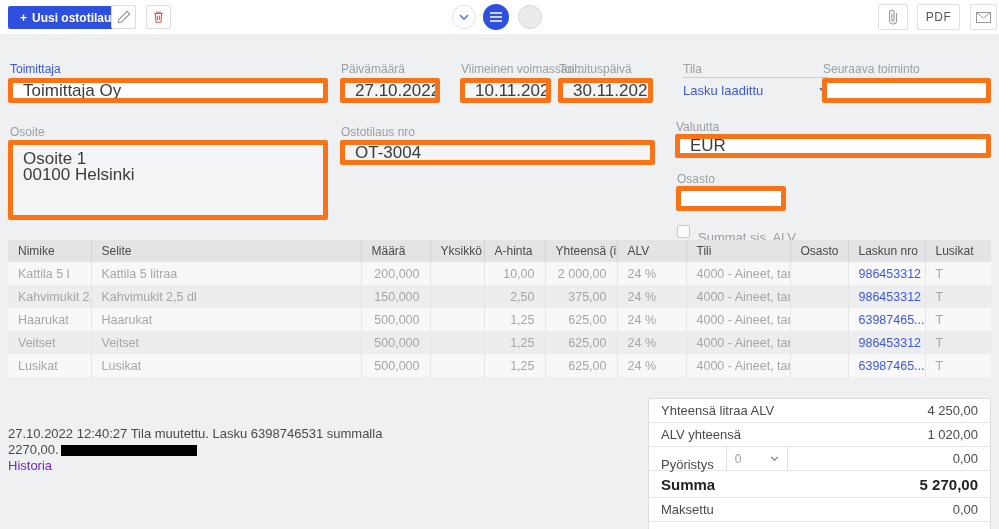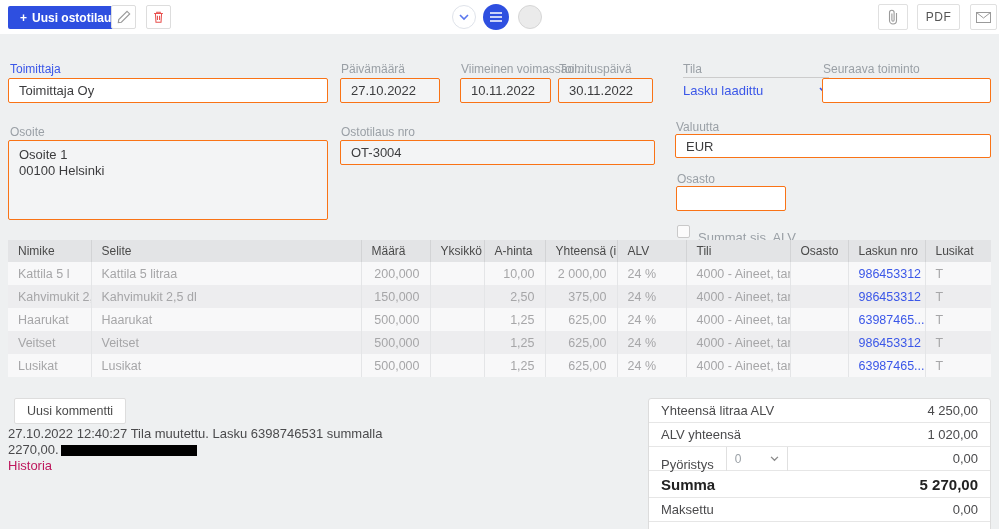--- a/index.html
+++ b/index.html
@@ -28,22 +28,22 @@
   .circle.empty { left:518px; background:#ebebeb; border:1px solid #d6d6d6; }
   .tb-right { position:absolute; top:4px; height:26px; background:#fff; border:1px solid #e0e0e0; border-radius:2px; display:flex; align-items:center; justify-content:center; cursor:pointer; color:#8a8a8a; }
   .tb-paperclip { left:878px; width:30px; }
   .tb-pdf { left:917px; width:43px; font-size:12px; color:#555; letter-spacing:.5px; }
   .tb-envelope { left:970px; width:27px; }
   
   .content { position:absolute; top:34px; left:0; right:0; bottom:0; background:#eef0f1; }
   .lbl { position:absolute; font-size:12px; color:#9aa0a6; white-space:nowrap; }
   .lbl.blue { color:#3b57e8; }
   .field {
-    position:absolute; height:25px; font-size:13px; color:#3c3c3e;
-    border:1px solid #f97316; border-radius:2px; padding:0 10px;
+    position:absolute; height:25px; font-size:17px; color:#3c3c3e;
+    border:5px solid #f97316; border-radius:2px; padding:0 10px;
     display:flex; align-items:center; white-space:nowrap; overflow:hidden;
   }
   .field.white { background:#fff; }
   .field.gray { background:#f3f4f5; }
   input.field { display:block; line-height:23px; }
   .addr { padding-top:6px; line-height:16px; white-space:pre-line; display:block; }
   .select-status {
     position:absolute; left:683px; top:43px; width:146px; height:26px;
     border-top:1px solid #ccc; display:flex; align-items:center; justify-content:space-between;
     color:#3b57e8; font-size:13px; cursor:pointer;
@@ -68,21 +68,21 @@
   .ra { text-align:right; }
   td a { color:#3b57e8; text-decoration:none; cursor:pointer; }
   
   .btn-comment {
     position:absolute; left:14px; top:364px; height:26px; padding:0 12px;
     background:#fff; border:1px solid #ddd; border-radius:2px;
     font-size:12.5px; color:#4a4a4a; cursor:pointer;
   }
   .comment { position:absolute; left:8px; top:392px; width:430px; font-size:13px; color:#4a4a4c; line-height:16px; }
   .redacted { display:inline-block; width:136px; height:11px; background:#000; vertical-align:middle; margin-left:2px; }
-  .history { position:absolute; left:8px; top:424px; font-size:13px; color:#be185d; cursor:pointer; text-decoration:none; }
+  .history { position:absolute; left:8px; top:424px; font-size:13px; color:#6d28d9; cursor:pointer; text-decoration:none; }
   
   .summary {
     position:absolute; left:648px; top:364px; width:343px; height:165px;
     background:#fff; border:1px solid #dcdcdc; border-radius:3px; overflow:hidden;
   }
   .sum-row {
     display:flex; align-items:center; justify-content:space-between;
     height:24px; border-bottom:1px solid #e6e6e6; padding:0 12px; font-size:13px; color:#4a4a4c;
   }
   .sum-row.total { height:27px; font-size:15px; font-weight:bold; color:#222; }
@@ -295,21 +295,20 @@
           <td class="ra">625,00</td>
           <td>24 %</td>
           <td>4000 - Aineet, tarvil</td>
           <td></td>
           <td><a>63987465...</a></td>
           <td>T</td>
         </tr>
       </tbody>
     </table>
 
-    <button class="btn-comment">Uusi kommentti</button>
 
     <div class="comment">
       <span>27.10.2022 12:40:27 Tila muutettu. Lasku 6398746531 summalla</span><br>
       <span>2270,00.</span><span class="redacted"></span>
     </div>
 
     <a class="history">Historia</a>
 
     <div class="summary">
       <div class="sum-row">

